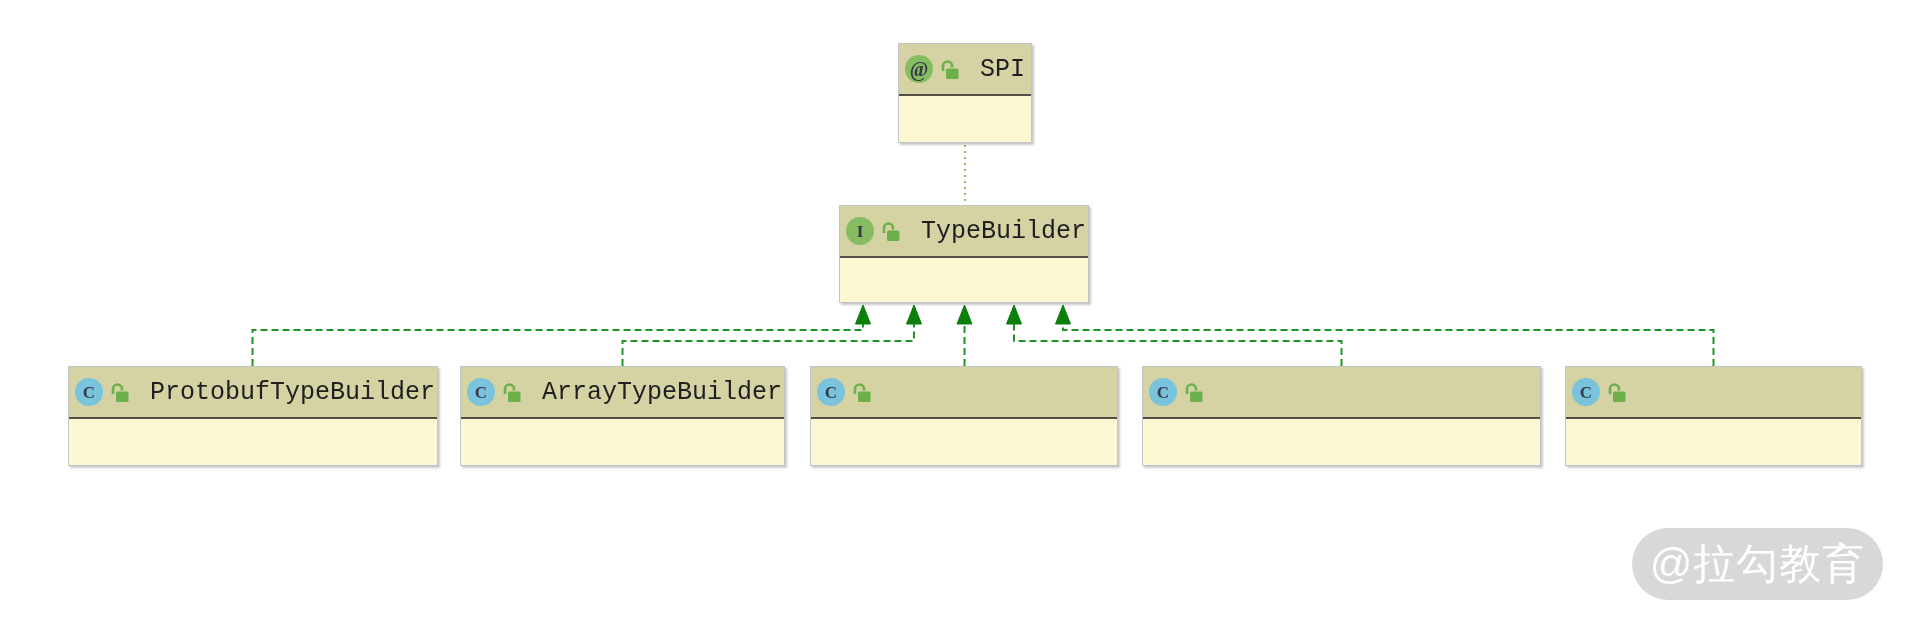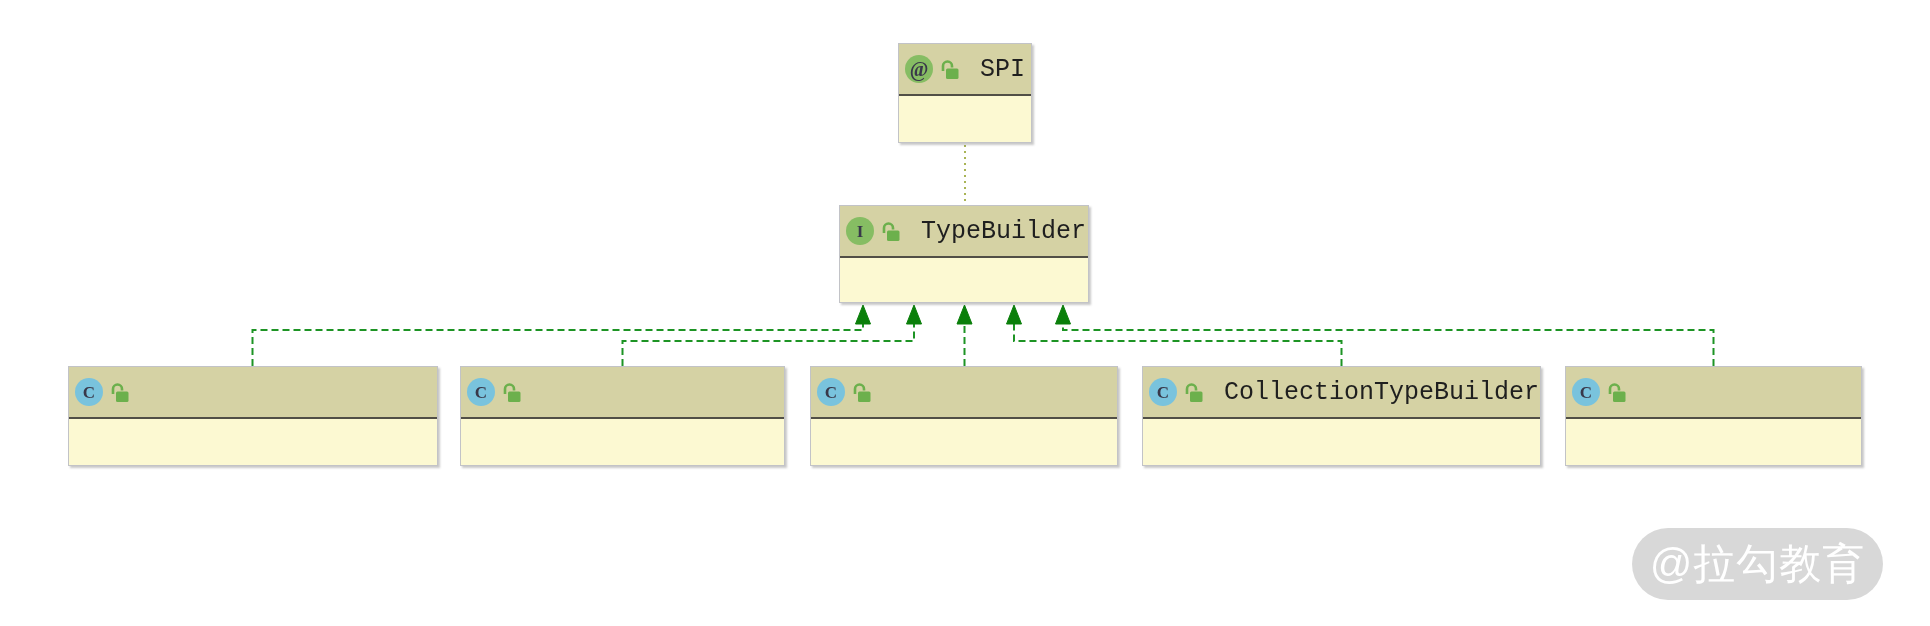--- a/index.html
+++ b/index.html
@@ -98,35 +98,37 @@
     <div class="node-header">
       <span class="badge badge-blue">
         <span class="badge-letter">C</span>
       </span>
       <span class="lock-icon">
         <svg width="20" height="22" viewBox="0 0 20 22">
             <path d="M3 13 v-5 a4.5 4.5 0 0 1 9 0 v1.5" fill="none" stroke="#6cb04c" stroke-width="2.6"></path>
             <rect x="6" y="10.5" width="12.5" height="10.5" rx="1.5" fill="#6cb04c"></rect>
           </svg>
       </span>
+      <span class="node-title">ProtobufTypeBuilder</span>
     </div>
     <div class="node-body"></div>
   </div>
 
   <div class="node" style="left:460px; top:366px; width:325px; height:100px;">
     <div class="node-header">
       <span class="badge badge-blue">
         <span class="badge-letter">C</span>
       </span>
       <span class="lock-icon">
         <svg width="20" height="22" viewBox="0 0 20 22">
             <path d="M3 13 v-5 a4.5 4.5 0 0 1 9 0 v1.5" fill="none" stroke="#6cb04c" stroke-width="2.6"></path>
             <rect x="6" y="10.5" width="12.5" height="10.5" rx="1.5" fill="#6cb04c"></rect>
           </svg>
       </span>
+      <span class="node-title">ArrayTypeBuilder</span>
     </div>
     <div class="node-body"></div>
   </div>
 
   <div class="node" style="left:810px; top:366px; width:308px; height:100px;">
     <div class="node-header">
       <span class="badge badge-blue">
         <span class="badge-letter">C</span>
       </span>
       <span class="lock-icon">
@@ -143,21 +145,20 @@
     <div class="node-header">
       <span class="badge badge-blue">
         <span class="badge-letter">C</span>
       </span>
       <span class="lock-icon">
         <svg width="20" height="22" viewBox="0 0 20 22">
             <path d="M3 13 v-5 a4.5 4.5 0 0 1 9 0 v1.5" fill="none" stroke="#6cb04c" stroke-width="2.6"></path>
             <rect x="6" y="10.5" width="12.5" height="10.5" rx="1.5" fill="#6cb04c"></rect>
           </svg>
       </span>
-      <span class="node-title">CollectionTypeBuilder</span>
     </div>
     <div class="node-body"></div>
   </div>
 
   <div class="node" style="left:1565px; top:366px; width:297px; height:100px;">
     <div class="node-header">
       <span class="badge badge-blue">
         <span class="badge-letter">C</span>
       </span>
       <span class="lock-icon">

